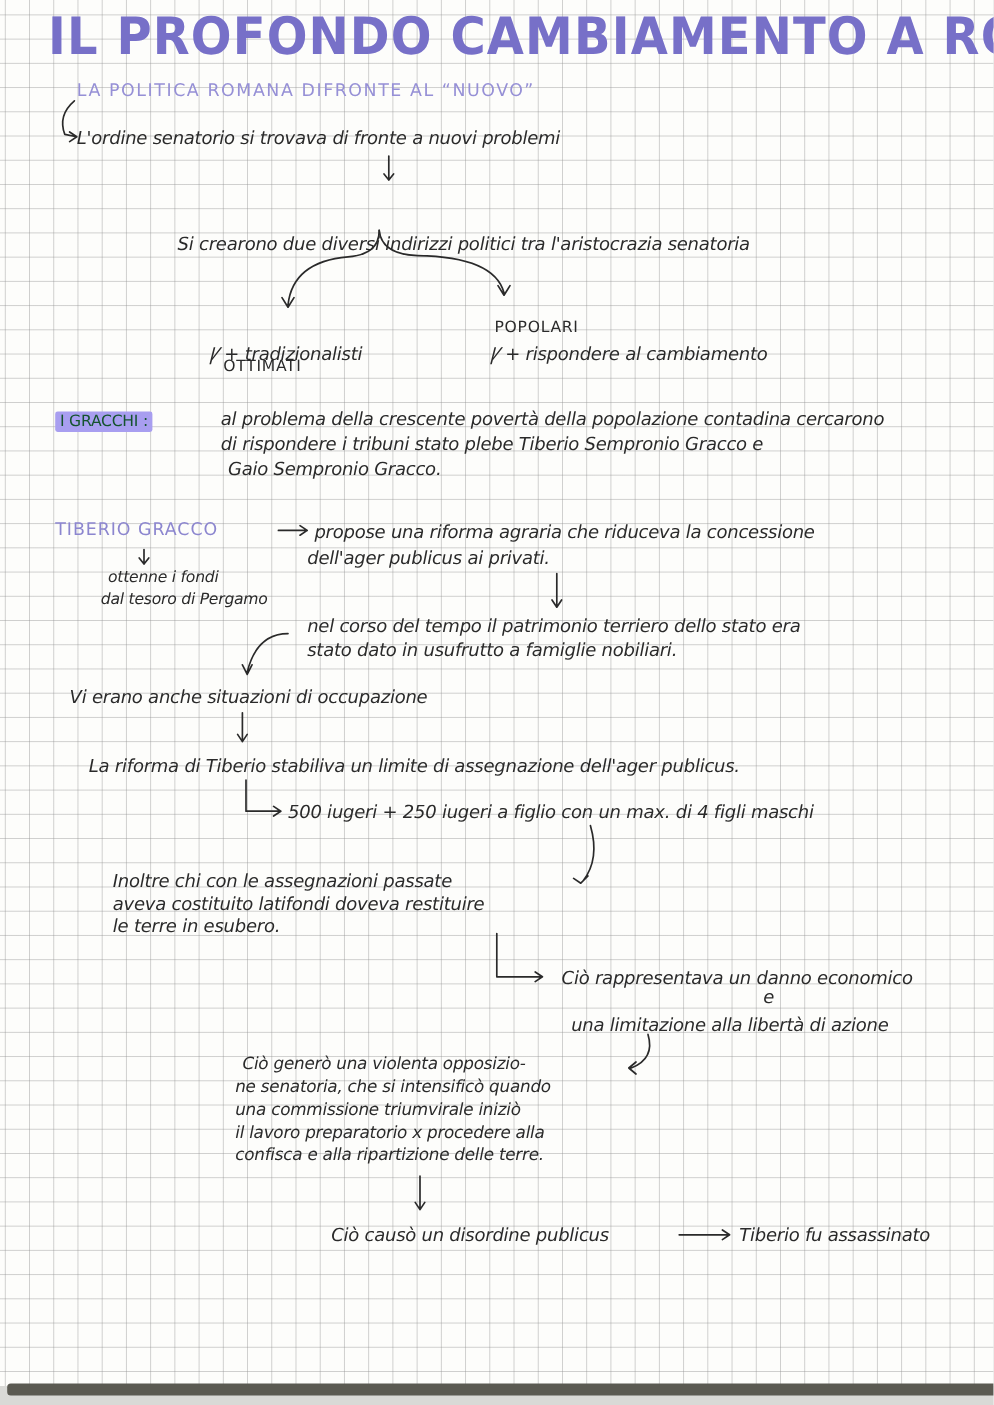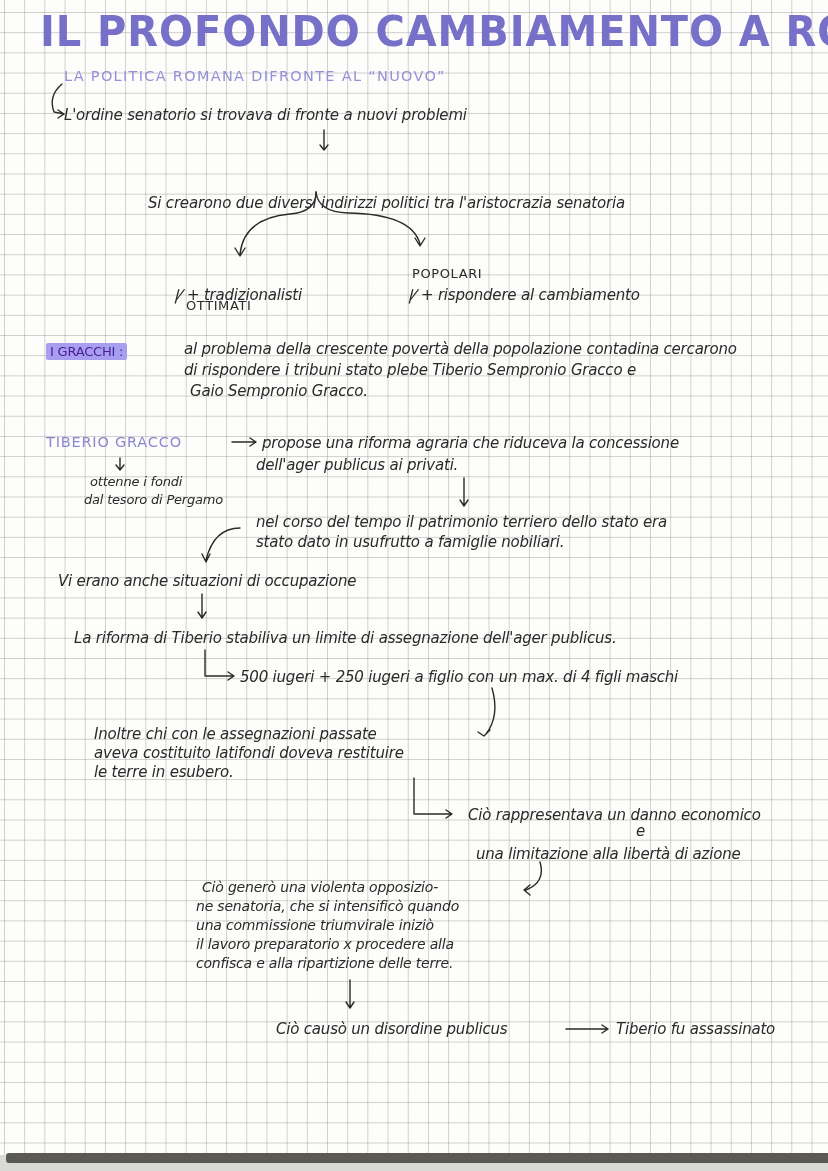--- a/index.html
+++ b/index.html
@@ -8,21 +8,21 @@
     background-color:#fdfdfb;
     background-image:
       linear-gradient(to right, rgba(150,150,150,.45) 1px, transparent 1px),
       linear-gradient(to bottom, rgba(150,150,150,.45) 1px, transparent 1px);
     background-size:20.2px 20.2px;background-position:4px 12px;}
   .edge{position:absolute;left:6px;top:1153px;width:822px;height:10px;background:#5b5a52;border-radius:3px 0 0 3px;}
   .t{position:absolute;white-space:nowrap;color:#2a2a2a;font-family:"DejaVu Sans",sans-serif;letter-spacing:-0.2px;}
   .hw{font-size:15px;font-style:italic;}
   .title{font-size:43px;color:#7770c8;font-weight:bold;letter-spacing:1px;left:40px;top:6px;transform:scaleX(0.93);transform-origin:left;}
   .sub{font-size:14.5px;color:#9690d6;letter-spacing:1.3px;}
-  .hl{background:#a89ef0;color:#4c1d95;padding:1px 4px;border-radius:2px;font-size:13px;}
+  .hl{background:#a89ef0;color:#14532d;padding:1px 4px;border-radius:2px;font-size:13px;}
   .lilac{color:#8c86cf;font-size:14.5px;letter-spacing:0.8px;}
   .caps{font-size:13px;letter-spacing:0.6px;}
   svg.arrows{position:absolute;left:0;top:0;}
   svg.arrows path{fill:none;stroke:#2a2a2a;stroke-width:1.4;stroke-linecap:round;stroke-linejoin:round;}
 </style>
 </head>
 <body>
 
 <div class="page">
 

